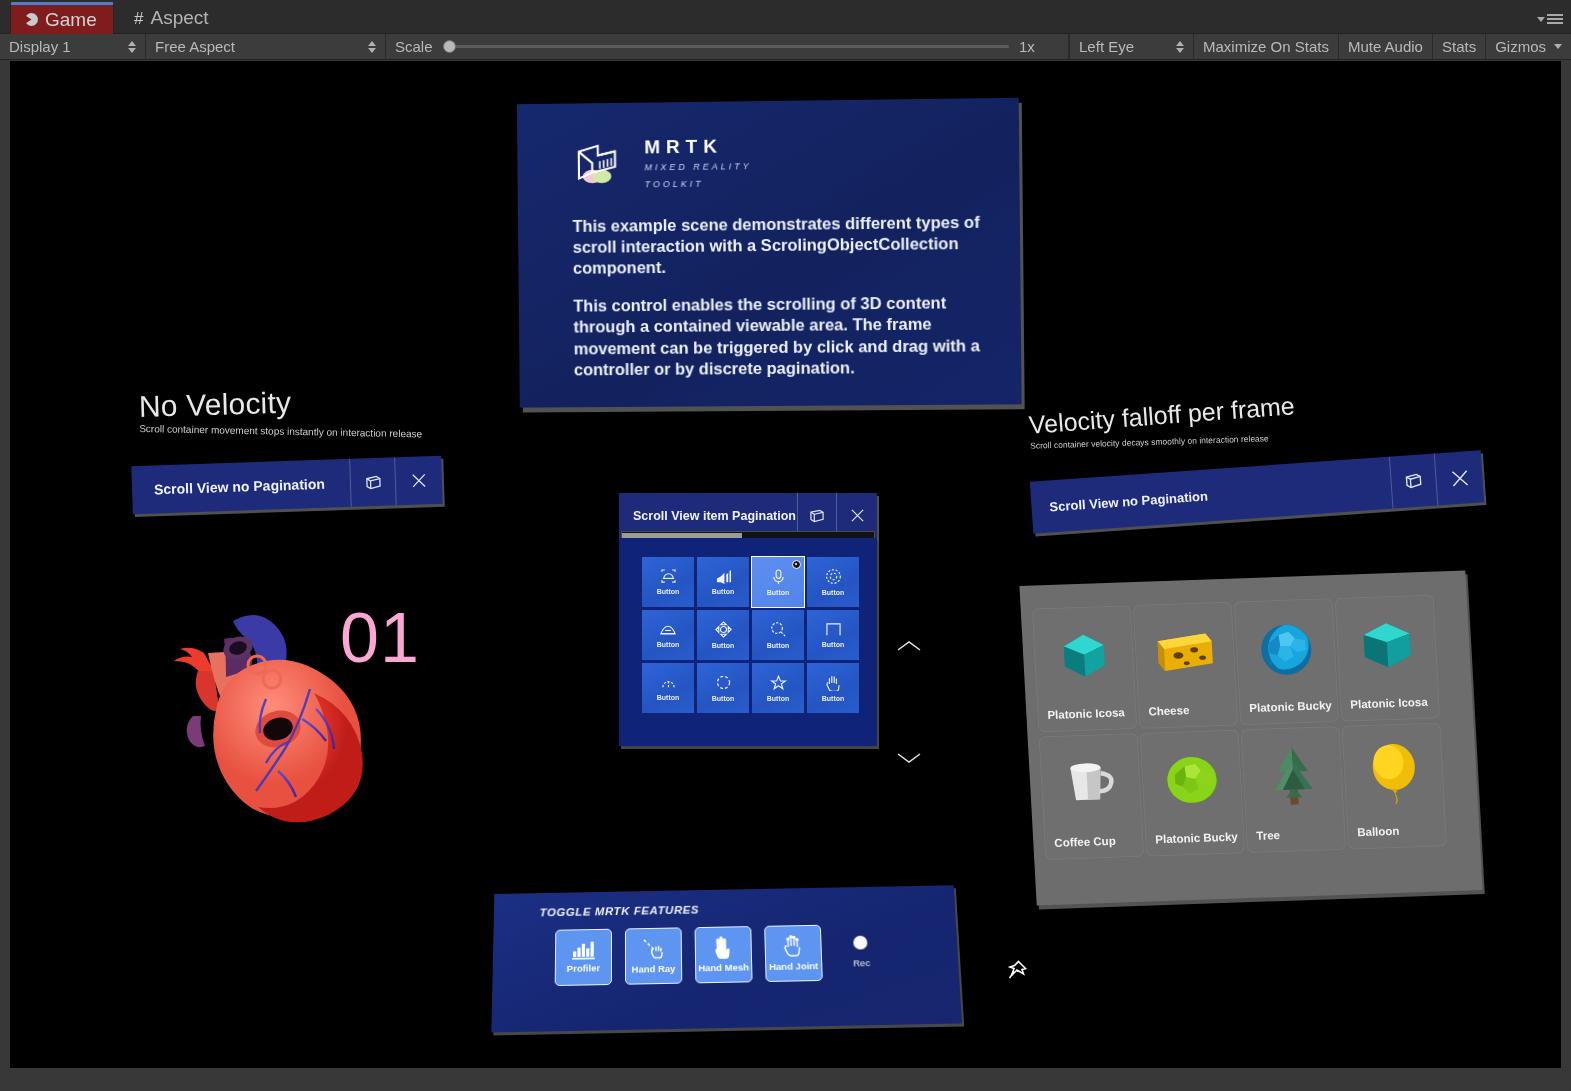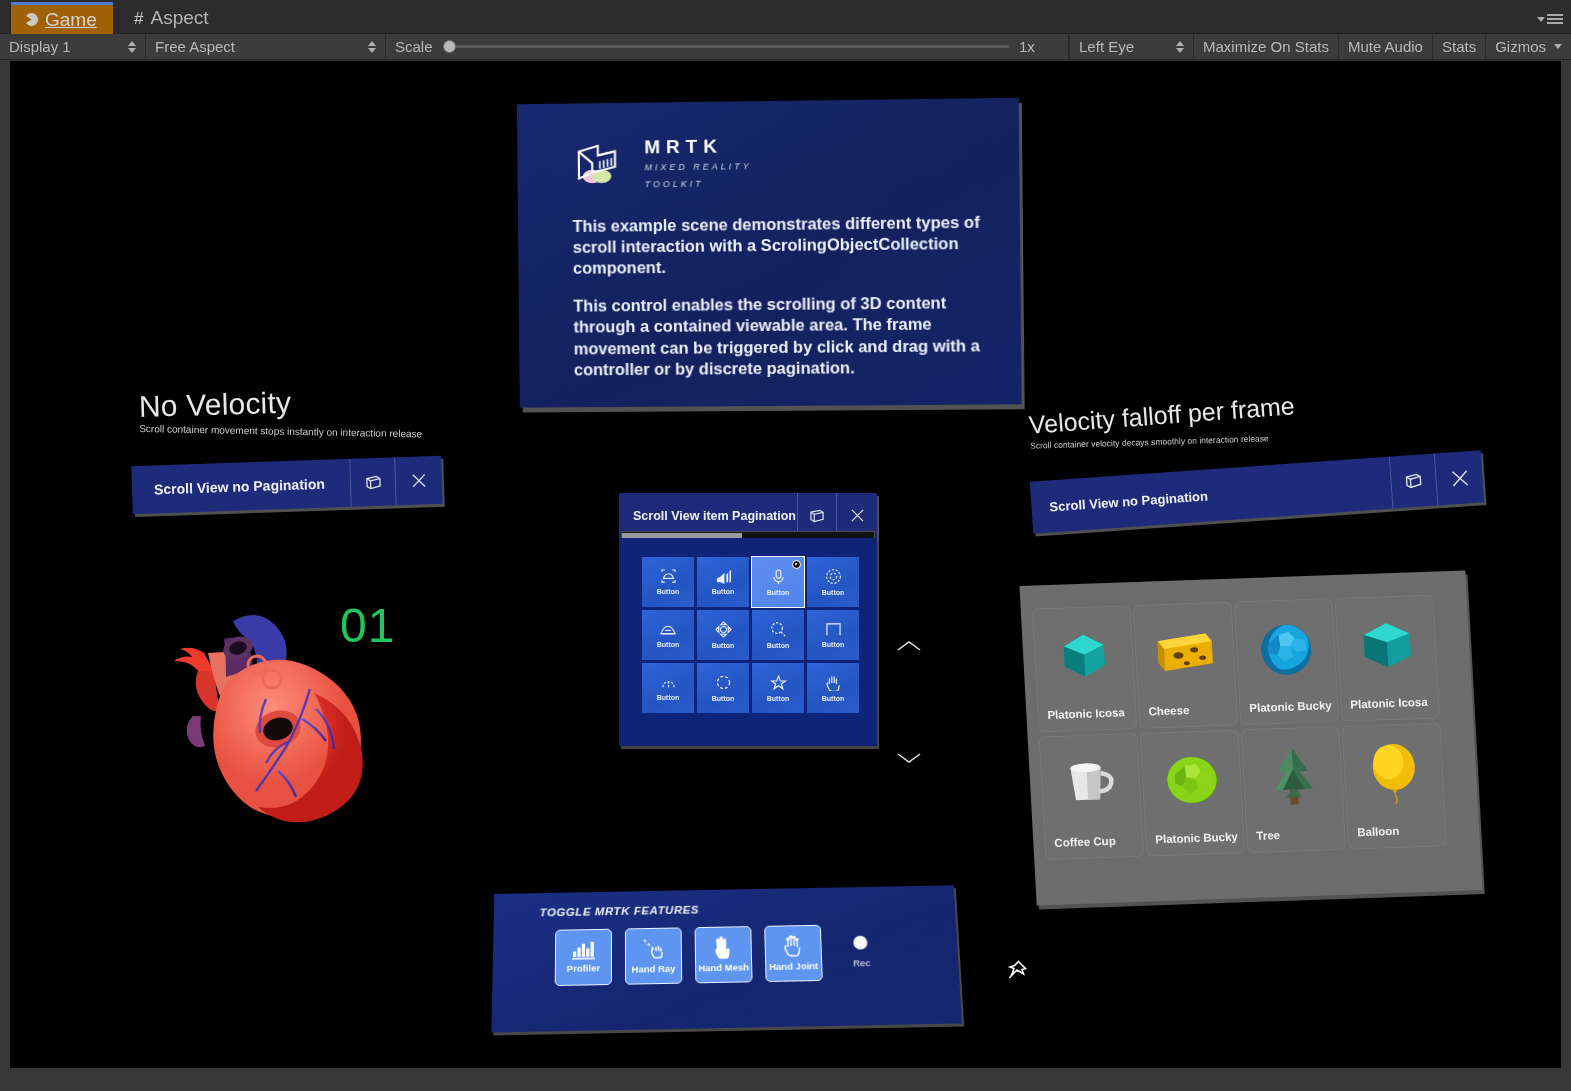--- a/index.html
+++ b/index.html
@@ -16,25 +16,24 @@
     position: absolute; left: 0; top: 0; width: 1571px; height: 34px;
     background: #2c2c2c; border-bottom: 1px solid #232323;
   }
   .tab {
     position: absolute; top: 2px; height: 32px;
     display: flex; align-items: center; gap: 7px;
     padding: 0 16px 0 14px;
     font-size: 19px; color: #b4b4b4;
   }
   .tab.active {
-    background: #a16207; color: #d2d2d2;
+    background: #7f1d1d; color: #d2d2d2;
     border-top: 3px solid #4b7fd4;
     border-left: 1px solid #242424; border-right: 1px solid #242424;
     border-radius: 3px 3px 0 0;
-    text-decoration: underline;
   }
   .tab-game { left: 10px; }
   .tab-scene { left: 120px; }
 
   .pacman {
     width: 13px; height: 13px; border-radius: 50%;
     background: #c9c9c9;
     clip-path: polygon(50% 50%, 100% 18%, 100% 0, 0 0, 0 100%, 100% 100%, 100% 82%);
     transform: scaleX(-1);
   }
@@ -233,21 +232,21 @@
   }
   .obj-label {
     position: absolute; left: 10px; bottom: 10px;
     font-size: 11.5px; font-weight: bold; color: #f2f2f2; line-height: 1.12;
   }
 
   
   .heart-wrap { position: absolute; left: 128px; top: 540px; width: 260px; height: 230px; }
   .counter-01 {
     position: absolute; left: 330px; top: 537px;
-    font-size: 48px; font-weight: 300; color: #22c55e; letter-spacing: 1px;
+    font-size: 70px; font-weight: 300; color: #f9a8d4; letter-spacing: 1px;
   }
 
   
   .toggle-panel {
     position: absolute; left: 483px; top: 827px; width: 465px; height: 140px;
     background: linear-gradient(160deg, #1b2f84 0%, #152570 60%, #16276f 100%);
     transform: perspective(900px) rotateX(9deg) rotateZ(-1.1deg);
     box-shadow: 2px 3px 0 rgba(160,160,160,0.45);
   }
   .toggle-title {

